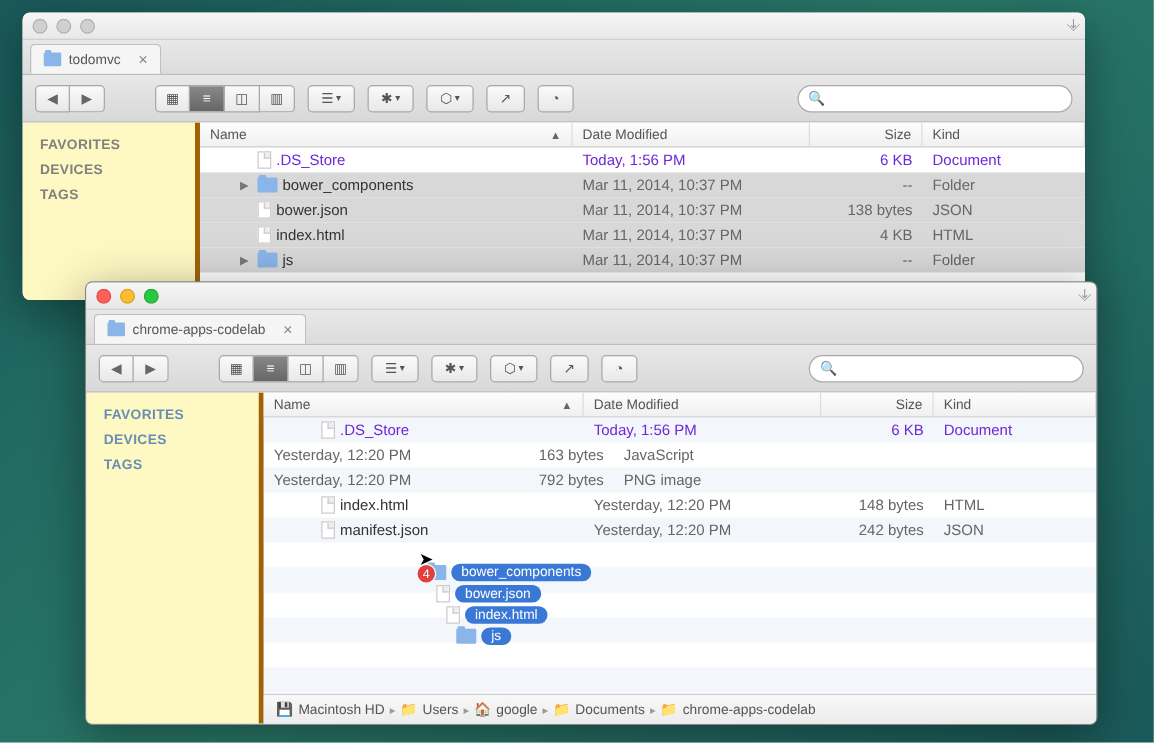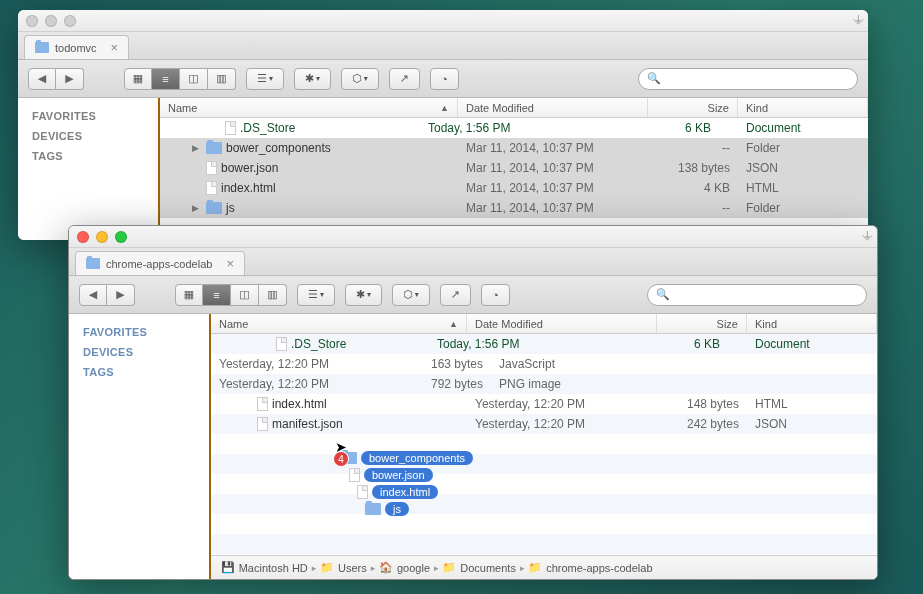--- a/index.html
+++ b/index.html
@@ -35,21 +35,21 @@
 .view-btn:last-child { border-radius: 0 4px 4px 0; }
 .view-btn.active { background: linear-gradient(#888, #666); color: #fff; }
 .tool-btn { height: 22px; padding: 0 10px; background: linear-gradient(#fafafa, #e8e8e8); border: 1px solid #aaa; border-radius: 4px; display: flex; align-items: center; justify-content: center; color: #555; font-size: 11px; gap: 2px; }
 .dropdown-arrow { font-size: 8px; }
 .toolbar-spacer { flex: 1; }
 .search-box { width: 220px; height: 22px; border: 1px solid #aaa; border-radius: 11px; background: #fff; display: flex; align-items: center; padding: 0 8px; gap: 4px; }
 .search-box input { border: none; outline: none; flex: 1; font-size: 11px; background: transparent; }
 .search-icon-sm { color: #888; font-size: 11px; }
 
 .body-area { flex: 1; display: flex; overflow: hidden; }
-.sidebar { width: 142px; background: #ffffff; border-right: 2px solid #a16207; padding: 8px 0; }
+.sidebar { width: 142px; background: #fef9c3; border-right: 4px solid #a16207; padding: 8px 0; }
 .sidebar-item { padding: 4px 14px; font-size: 11px; color: #808080; font-weight: bold; letter-spacing: 0.3px; }
 .window.front .sidebar-item { color: #6a8db5; }
 
 .content { flex: 1; display: flex; flex-direction: column; background: #fff; }
 .cols-header { display: flex; height: 20px; background: linear-gradient(#fdfdfd, #f0f0f0); border-bottom: 1px solid #ccc; font-size: 11px; color: #555; }
 .col { display: flex; align-items: center; padding: 0 8px; border-right: 1px solid #ddd; }
 .col.name { flex: 1; justify-content: space-between; }
 .col.date { width: 190px; }
 .col.size { width: 90px; justify-content: flex-end; }
 .col.kind { width: 130px; }
@@ -58,21 +58,21 @@
 .file-list { flex: 1; overflow: hidden; position: relative; }
 .row { display: flex; height: 20px; font-size: 12px; color: #333; align-items: center; }
 .row.stripe { background: #f3f6fa; }
 .row.sel { background: #d8d8d8; }
 .row.dim { color: #aaa; }
 .cell { padding: 0 8px; display: flex; align-items: center; }
 .cell.name { flex: 1; gap: 4px; }
 .cell.date { width: 190px; color: #666; }
 .cell.size { width: 90px; justify-content: flex-end; color: #666; }
 .cell.kind { width: 130px; color: #666; }
-.row.dim .cell { color: #14532d; margin-left: 19px; }
+.row.dim .cell { color: #6d28d9; }
 .disclosure { width: 10px; color: #777; font-size: 9px; }
 .indent { width: 20px; }
 .folder-ic { width: 16px; height: 12px; background: #8ab5e8; border-radius: 1px; position: relative; }
 .folder-ic:before { content: ''; position: absolute; top: -2px; left: 1px; width: 6px; height: 3px; background: #8ab5e8; border-radius: 1px 1px 0 0; }
 .doc-ic { width: 11px; height: 14px; background: #fff; border: 1px solid #ccc; position: relative; }
 .doc-ic:before { content: ''; position: absolute; top: 0; right: 0; width: 4px; height: 4px; background: #eee; border-left: 1px solid #ccc; border-bottom: 1px solid #ccc; }
 
 .drag-overlay { position: absolute; left: 130px; top: 115px; pointer-events: none; }
 .cursor-arrow { position: absolute; top: -10px; left: -6px; font-size: 14px; color: #000; }
 .drag-badge { position: absolute; left: -8px; top: 2px; width: 16px; height: 16px; background: #e04040; border-radius: 50%; color: #fff; font-size: 10px; display: flex; align-items: center; justify-content: center; border: 1px solid #fff; z-index: 2; }

